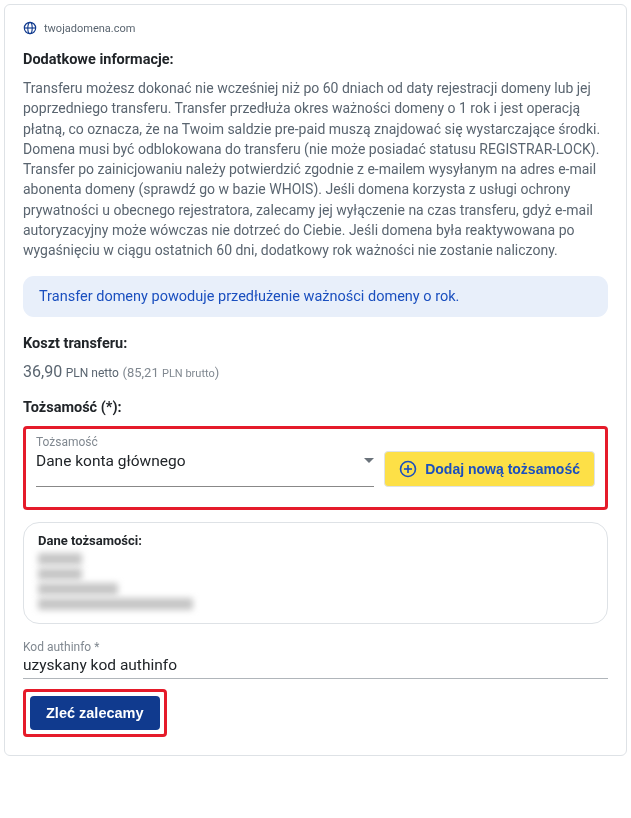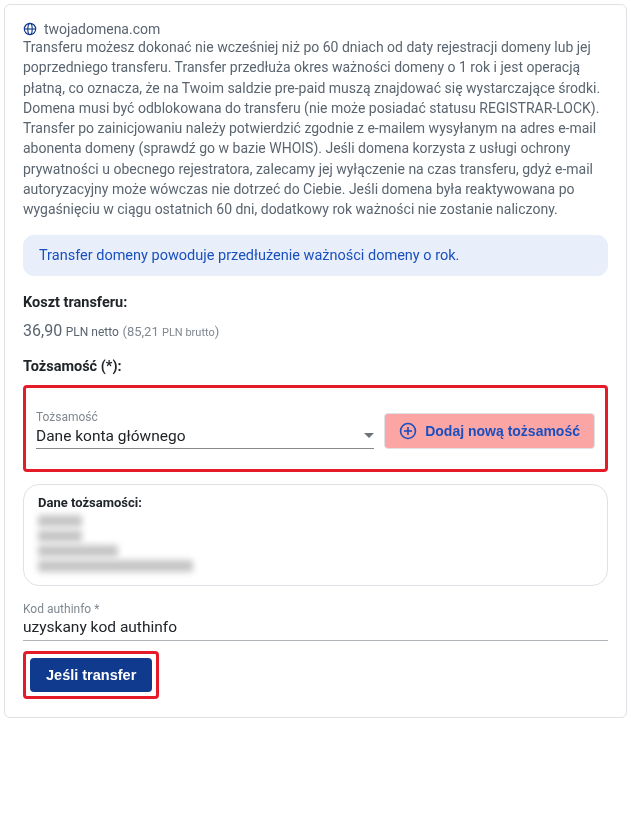--- a/index.html
+++ b/index.html
@@ -18,22 +18,23 @@
   .section-label {
     font-weight: 700;
     font-size: 14.5px;
     margin-bottom: 10px;
     color: #212529;
   }
   .domain-line {
     display: flex;
     align-items: center;
     gap: 7px;
-    font-size: 14px;
+    font-size: 11px;
     color: #5a6570;
+    margin-bottom: 16px;
     text-align: right;
   }
   .globe-icon {
     width: 14px; height: 14px;
     color: #103a8e;
   }
   .info-text {
     font-size: 14px;
     line-height: 1.45;
     color: #5a6570;
@@ -58,51 +59,50 @@
   .highlight-box {
     border: 3px solid #e51b2a;
     border-radius: 4px;
     padding: 6px 10px 20px 10px;
     margin-bottom: 12px;
   }
   .two-col {
     display: flex;
     align-items: flex-end;
     gap: 10px;
-    margin-top: 16px;
   }
   .select-wrap {
     flex: 1;
     position: relative;
   }
   .select-label-small {
     font-size: 12px;
     color: #808890;
     margin-bottom: 1px;
   }
   .select-display {
     font-size: 15.5px;
     color: #212529;
-    padding: 2px 0 3px 0;
+    padding: 2px 0 16px 0;
     border-bottom: 1px solid #888;
     cursor: pointer;
     display: flex;
     justify-content: space-between;
     align-items: center;
   }
   .triangle-down {
     width: 0; height: 0;
     border-left: 5px solid transparent;
     border-right: 5px solid transparent;
     border-top: 5px solid #6b737b;
   }
   .add-btn {
     border: 1px solid #dee2e6;
     border-radius: 4px;
-    background: #fca5a5;
+    background: #fde047;
     padding: 8px 14px;
     display: flex;
     align-items: center;
     gap: 8px;
     color: #1a4fbf;
     font-weight: 600;
     font-size: 14px;
     cursor: pointer;
   }
   .plus-circle {
@@ -174,20 +174,21 @@
 
   <div class="domain-line">
     <svg class="globe-icon" viewBox="0 0 16 16">
       <circle cx="8" cy="8" r="6.5" fill="none" stroke="currentColor" stroke-width="1.3"></circle>
       <ellipse cx="8" cy="8" rx="2.5" ry="6.5" fill="none" stroke="currentColor" stroke-width="1.3"></ellipse>
       <line x1="1.5" y1="8" x2="14.5" y2="8" stroke="currentColor" stroke-width="1.3"></line>
     </svg>
     <span>twojadomena.com</span>
   </div>
 
+  <div class="section-label">Dodatkowe informacje:</div>
   <div class="info-text">Transferu możesz dokonać nie wcześniej niż po 60 dniach od daty rejestracji domeny lub jej poprzedniego transferu. Transfer przedłuża okres ważności domeny o 1 rok i jest operacją płatną, co oznacza, że na Twoim saldzie pre-paid muszą znajdować się wystarczające środki. Domena musi być odblokowana do transferu (nie może posiadać statusu REGISTRAR-LOCK). Transfer po zainicjowaniu należy potwierdzić zgodnie z e-mailem wysyłanym na adres e-mail abonenta domeny (sprawdź go w bazie WHOIS). Jeśli domena korzysta z usługi ochrony prywatności u obecnego rejestratora, zalecamy jej wyłączenie na czas transferu, gdyż e-mail autoryzacyjny może wówczas nie dotrzeć do Ciebie. Jeśli domena była reaktywowana po wygaśnięciu w ciągu ostatnich 60 dni, dodatkowy rok ważności nie zostanie naliczony.</div>
 
   <div class="notice">Transfer domeny powoduje przedłużenie ważności domeny o rok.</div>
 
   <div class="section-label">Koszt transferu:</div>
   <div class="cost-row">
     <span class="net">36,90</span>
     <span class="pln">PLN netto</span>
     <span class="gross">
       (<span>85,21</span>
@@ -226,16 +227,16 @@
       <div class="blur-line w155"></div>
     </div>
   </div>
 
   <div class="field-wrap">
     <div class="field-label-small">Kod authinfo *</div>
     <input class="field-input" type="text" value="uzyskany kod authinfo" style="">
   </div>
 
   <div class="submit-wrap">
-    <button class="submit-btn">Jeśli transfer</button>
+    <button class="submit-btn">Zleć zalecamy</button>
   </div>
 
 </div>
 
 </body></html>

